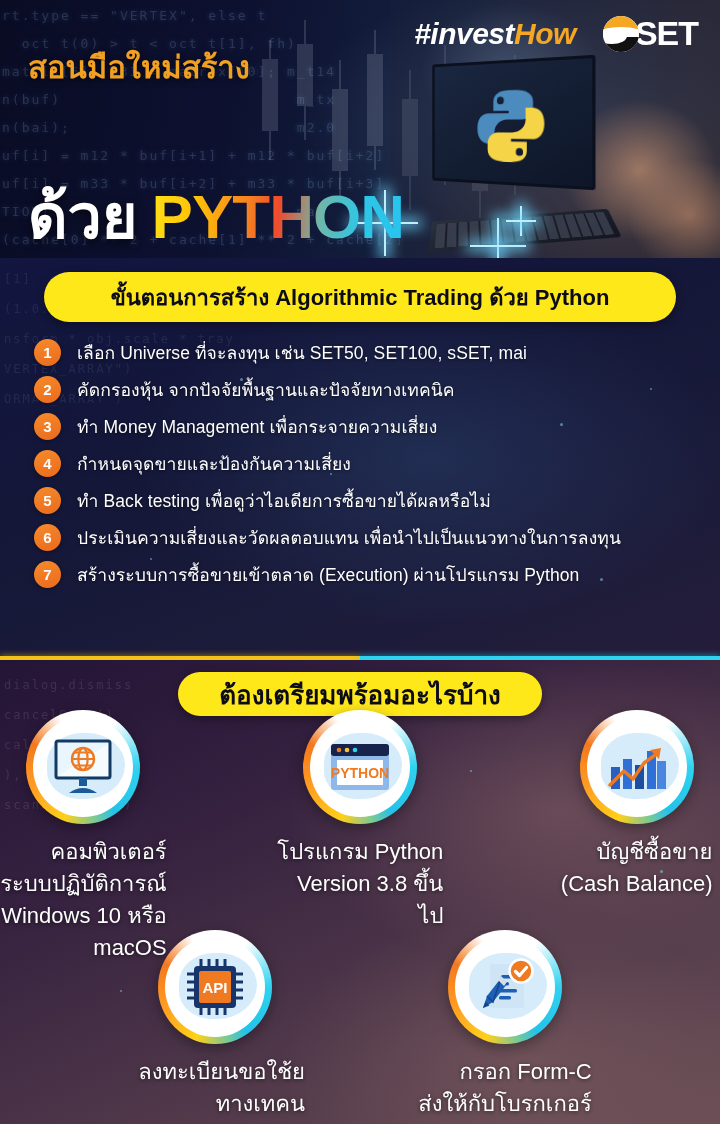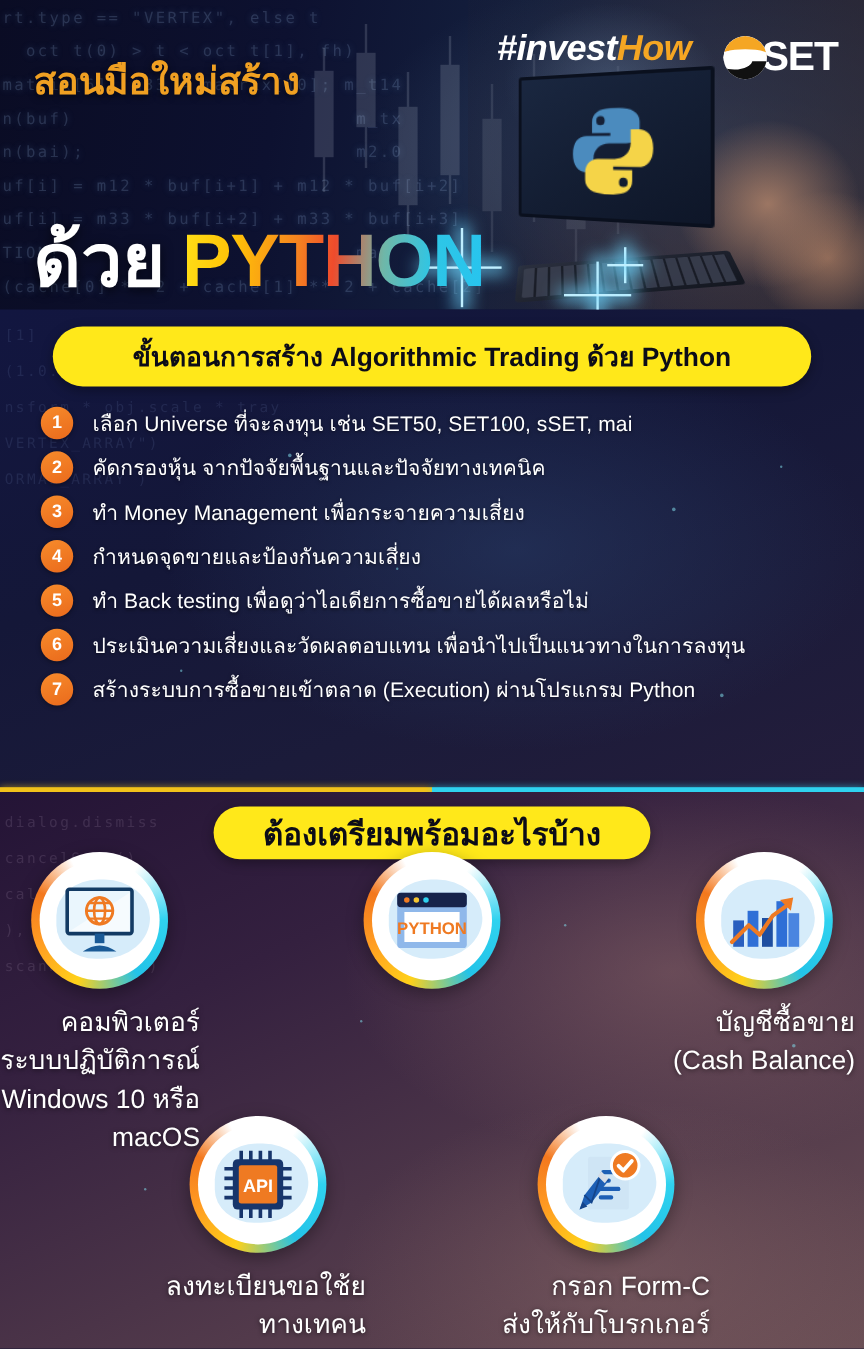--- a/index.html
+++ b/index.html
@@ -69,21 +69,21 @@
   .sp2{ left:470px; top:218px; width:56px; height:56px; }
   .sp3{ left:506px; top:206px; width:30px; height:30px; }
 
   .hero-brand {
     position:absolute; right:22px; top:14px;
     display:flex; align-items:center; gap:27px;
     font-style:italic; font-weight:bold; font-size:30px; letter-spacing:-.5px;
   }
   .brand-invest { color:#ffffff; }
   .brand-how { color:#f5a623; }
-  .set-logo { display:flex; align-items:center; gap:4px;margin-top:14px; }
+  .set-logo { display:flex; align-items:center; gap:4px; }
   .set-mark {
     width:36px; height:36px; border-radius:50%;
     background:#ffffff; position:relative; overflow:hidden; flex:none;
   }
   .set-mark:before{
     content:""; position:absolute; left:0; top:0; width:36px; height:18px;
     background:#f5a623; border-radius:18px 18px 0 0;
   }
   .set-mark:after{
     content:""; position:absolute; left:-5px; top:11px; width:46px; height:14px;
@@ -387,20 +387,24 @@
             <svg class="icon-svg" width="64" height="52" viewBox="0 0 64 52">
               <rect x="3" y="3" width="58" height="46" rx="3" fill="#8fb8ea"></rect>
               <rect x="3" y="3" width="58" height="12" rx="3" fill="#17234a"></rect>
               <circle cx="11" cy="9" r="2.3" fill="#ef7a22"></circle>
               <circle cx="19" cy="9" r="2.3" fill="#f5c531"></circle>
               <circle cx="27" cy="9" r="2.3" fill="#2fd2ef"></circle>
               <rect x="9" y="19" width="46" height="25" fill="#ffffff"></rect>
               <text x="32" y="37" text-anchor="middle" font-family="Liberation Sans, sans-serif" font-size="14" font-weight="bold" fill="#ef7a22">PYTHON</text>
             </svg>
           </div>
+        </div>
+        <div class="caption">
+          <div>โปรแกรม Python</div>
+          <div>Version 3.8 ขึ้นไป</div>
         </div>
       </div>
 
       <div class="card">
         <div class="ring">
           <div class="ring-inner">
             <span class="blob"></span>
             <svg class="icon-svg" width="62" height="52" viewBox="0 0 62 52">
               <rect x="5" y="26" width="9" height="22" fill="#2a5fbf"></rect>
               <rect x="17" y="18" width="9" height="30" fill="#2f6fd6"></rect>

